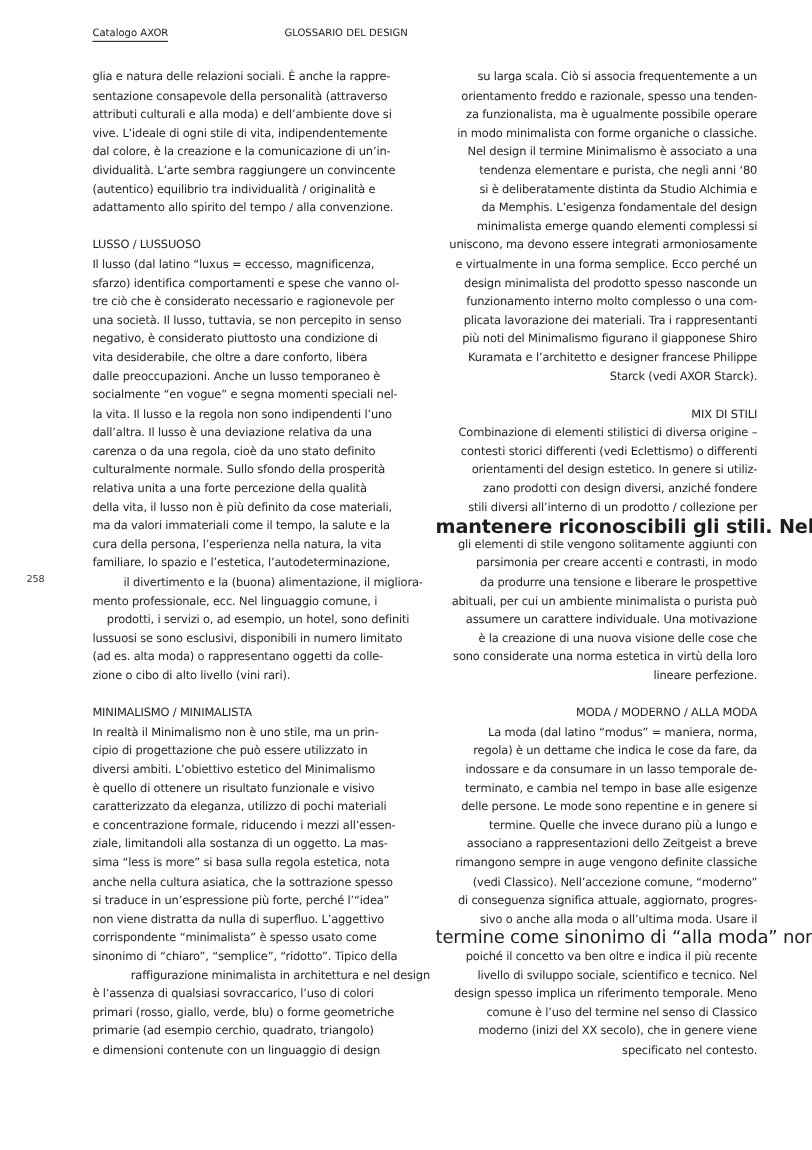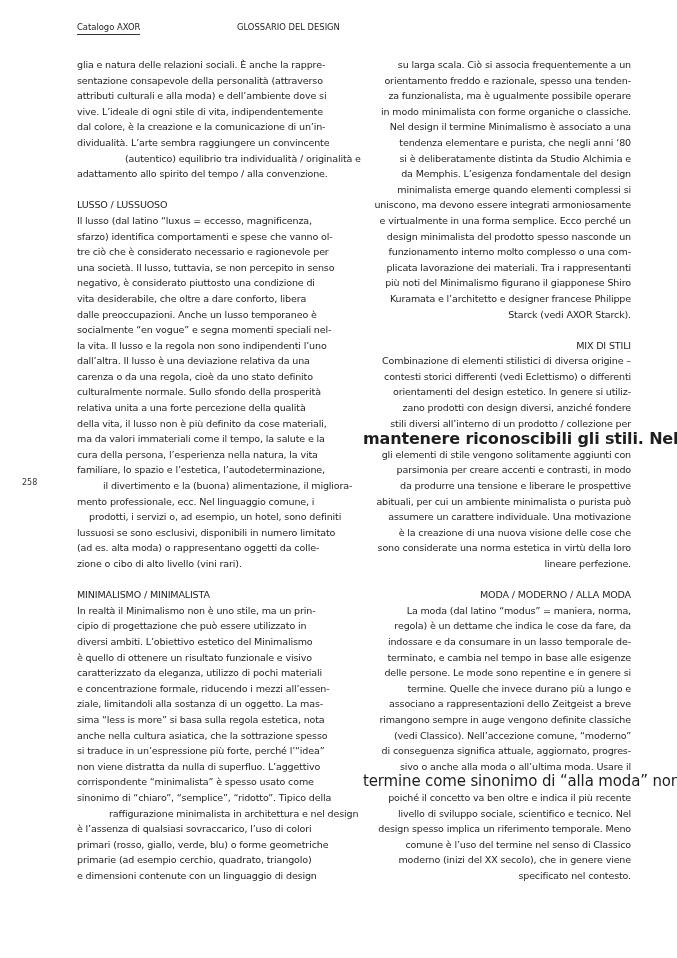--- a/index.html
+++ b/index.html
@@ -38,21 +38,21 @@
 <div class="page-number">258</div>
 
 <div class="col col-left">
     <div class="section">
       <div class="line" style="font-size: 9.55px;">glia e natura delle relazioni sociali. È anche la rappre-</div>
       <div class="line" style="font-size: 9.55px;">sentazione consapevole della personalità (attraverso</div>
       <div class="line" style="font-size: 9.55px;">attributi culturali e alla moda) e dell’ambiente dove si</div>
       <div class="line" style="font-size: 9.55px;">vive. L’ideale di ogni stile di vita, indipendentemente</div>
       <div class="line" style="font-size: 9.55px;">dal colore, è la creazione e la comunicazione di un’in-</div>
       <div class="line" style="font-size: 9.55px;">dividualità. L’arte sembra raggiungere un convincente</div>
-      <div class="line" style="font-size: 9.55px; margin-left: 48px;">(autentico) equilibrio tra individualità / originalità e</div>
+      <div class="line" style="font-size: 9.55px;">(autentico) equilibrio tra individualità / originalità e</div>
       <div class="line" style="font-size: 9.55px;">adattamento allo spirito del tempo / alla convenzione.</div>
     </div>
     <div class="section">
       <div class="heading">LUSSO / LUSSUOSO</div>
       <div class="line" style="font-size: 9.55px;">Il lusso (dal latino “luxus = eccesso, magnificenza,</div>
       <div class="line" style="font-size: 9.55px;">sfarzo) identifica comportamenti e spese che vanno ol-</div>
       <div class="line" style="font-size: 9.55px;">tre ciò che è considerato necessario e ragionevole per</div>
       <div class="line" style="font-size: 9.55px;">una società. Il lusso, tuttavia, se non percepito in senso</div>
       <div class="line" style="font-size: 9.55px;">negativo, è considerato piuttosto una condizione di</div>
       <div class="line" style="font-size: 9.55px;">vita desiderabile, che oltre a dare conforto, libera</div>

